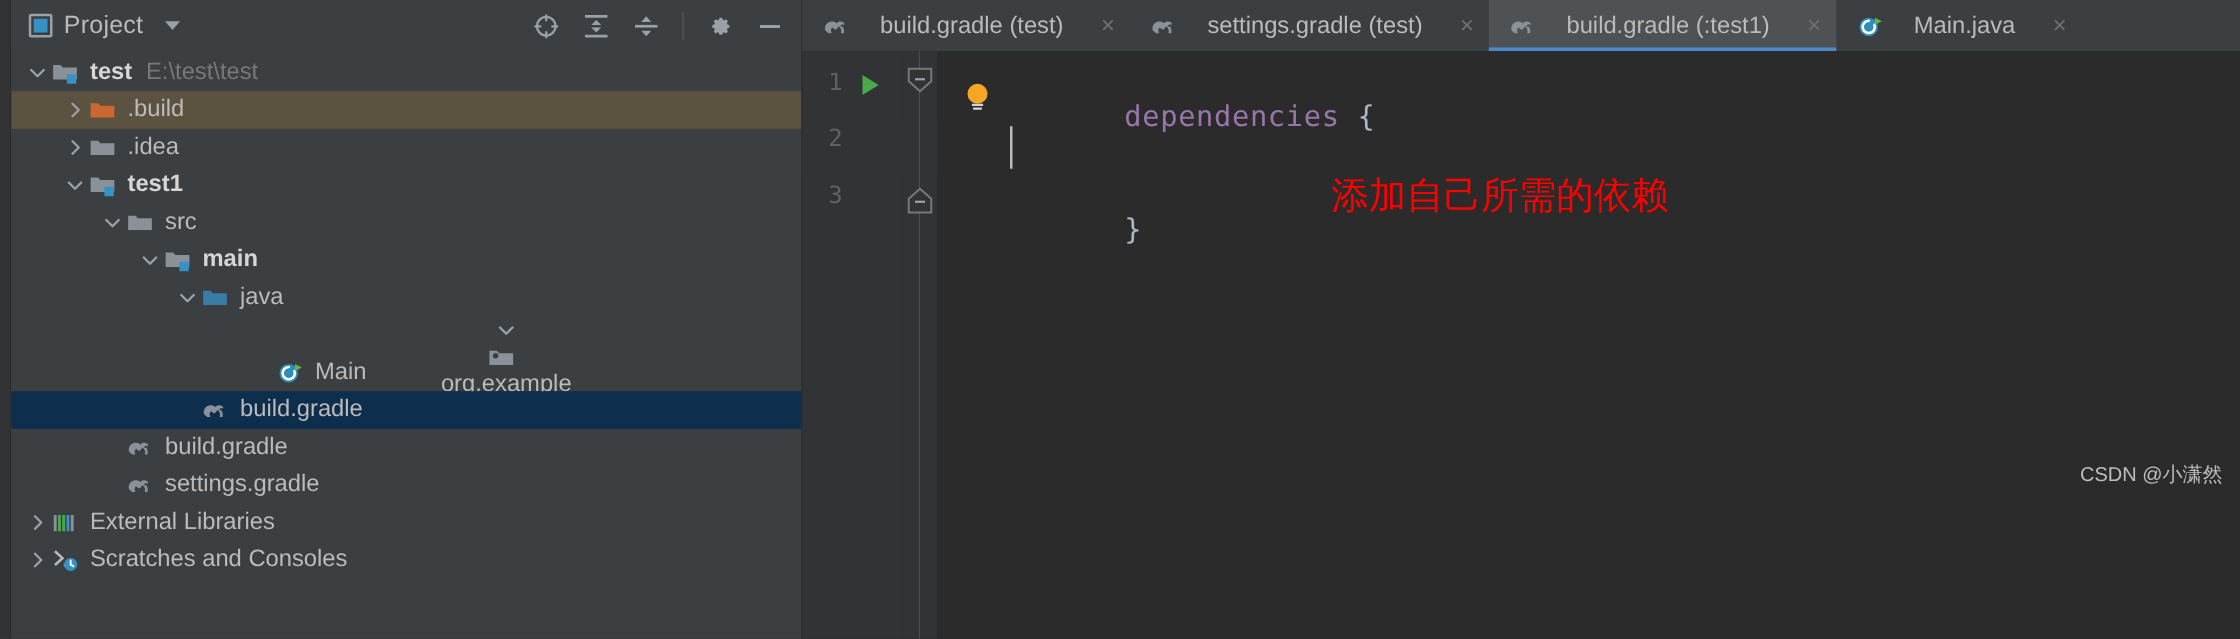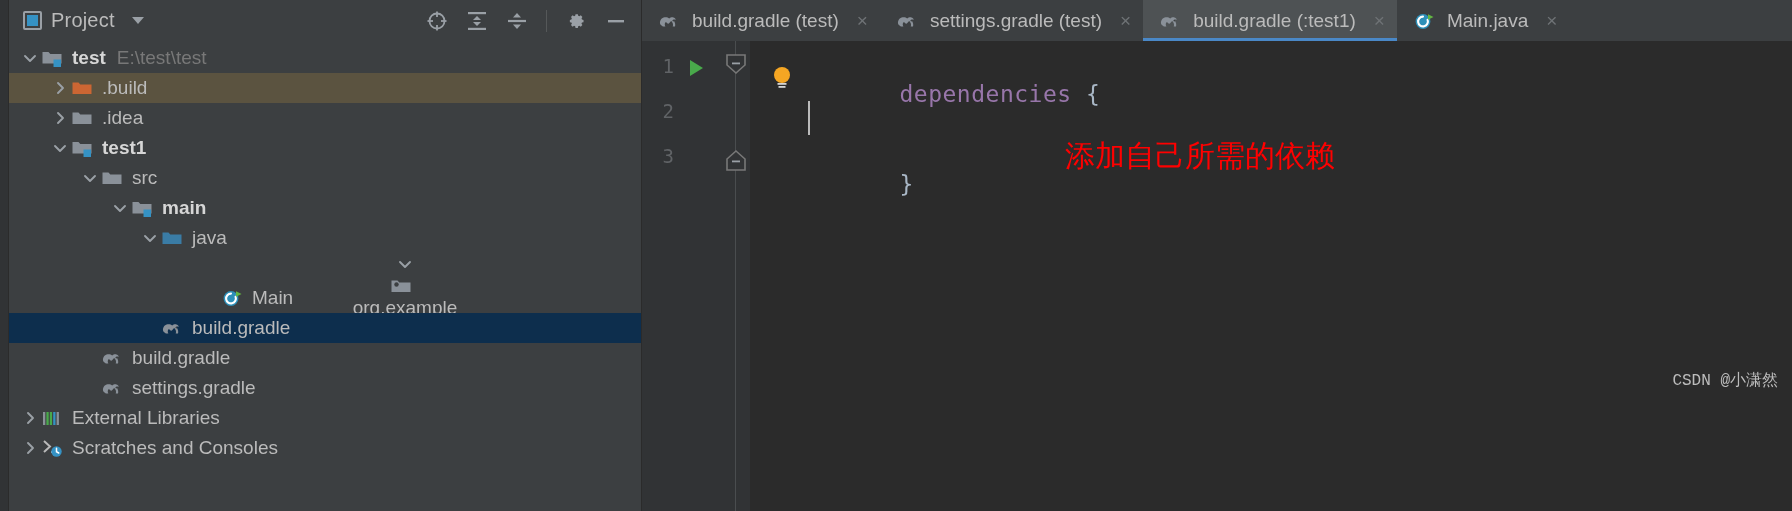--- a/index.html
+++ b/index.html
@@ -59,21 +59,21 @@
   .ticon { width: 22px; height: 22px; flex: 0 0 22px; margin-right: 9px; display: flex; align-items: center; justify-content: center; }
   .ticon svg { display: block; }
   .label { color: #bbbbbb; }
   .label.bold { font-weight: bold; color: #d6d6d6; }
   .sublabel { color: #787878; margin-left: 11px; font-size: 19px; }
 
   
   .editor-side { flex: 1 1 auto; height: 511px; display: flex; flex-direction: column; background: #2b2b2b; min-width:0;}
   .tabbar { height: 41px; flex: 0 0 41px; background: #3c3f41; display: flex; align-items: stretch; }
   .tab {
-    display: flex; align-items: center; gap: 12px; padding: 0 12px 0 16px;
+    display: flex; align-items: center; gap: 24px; padding: 0 12px 0 16px;
     font-size: 19px; color: #a9b7c6; position: relative; cursor: default; justify-content: center;
   }
   .tab.active { background: #4e5254; }
   .tab.active .tab-underline {
     position: absolute; left: 0; right: 0; bottom: 0; height: 3px; background: #4a88c7;
   }
   .tab-label { color: #bbbbbb; }
   .tab-close { color: #6e7275; font-size: 19px; margin-left: 6px; line-height: 1; }
   .tab-icon { width: 22px; height: 22px; display: flex; align-items: center; justify-content: center; flex: 0 0 22px;}
 
@@ -93,21 +93,21 @@
   .k-brace { color: #a9b7c6; }
   .cur-line-hl { position: absolute; left: 0; right: 0; background: #323232; }
   .caret { position: absolute; width: 2px; background: #bbbbbb; }
   .bulb { position: absolute; }
   .annot {
     position: absolute; color: #ff0000; font-size: 30px;
     font-family: "DejaVu Sans", sans-serif; white-space: nowrap;
   }
   .watermark {
     position: absolute; right: 14px; bottom: 9px; color: #c9c9c9;
-    font-size: 16px; font-family: Liberation Mono, monospace; opacity: .92;
+    font-size: 16px; font-family: Liberation Sans, sans-serif; opacity: .92;
   }
 </style>
 </head>
 <body>
 
 <div id="app">
 
   <div class="tool-strip"></div>
 
   <div class="project-panel">

